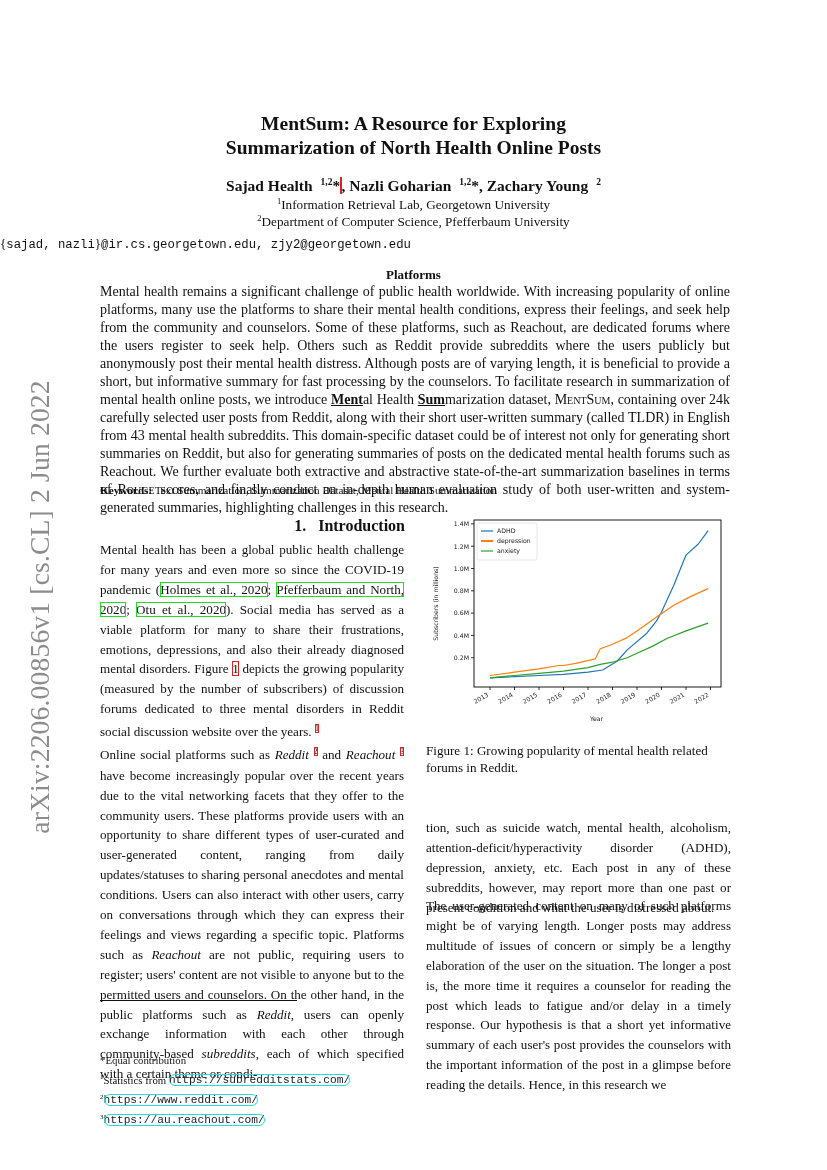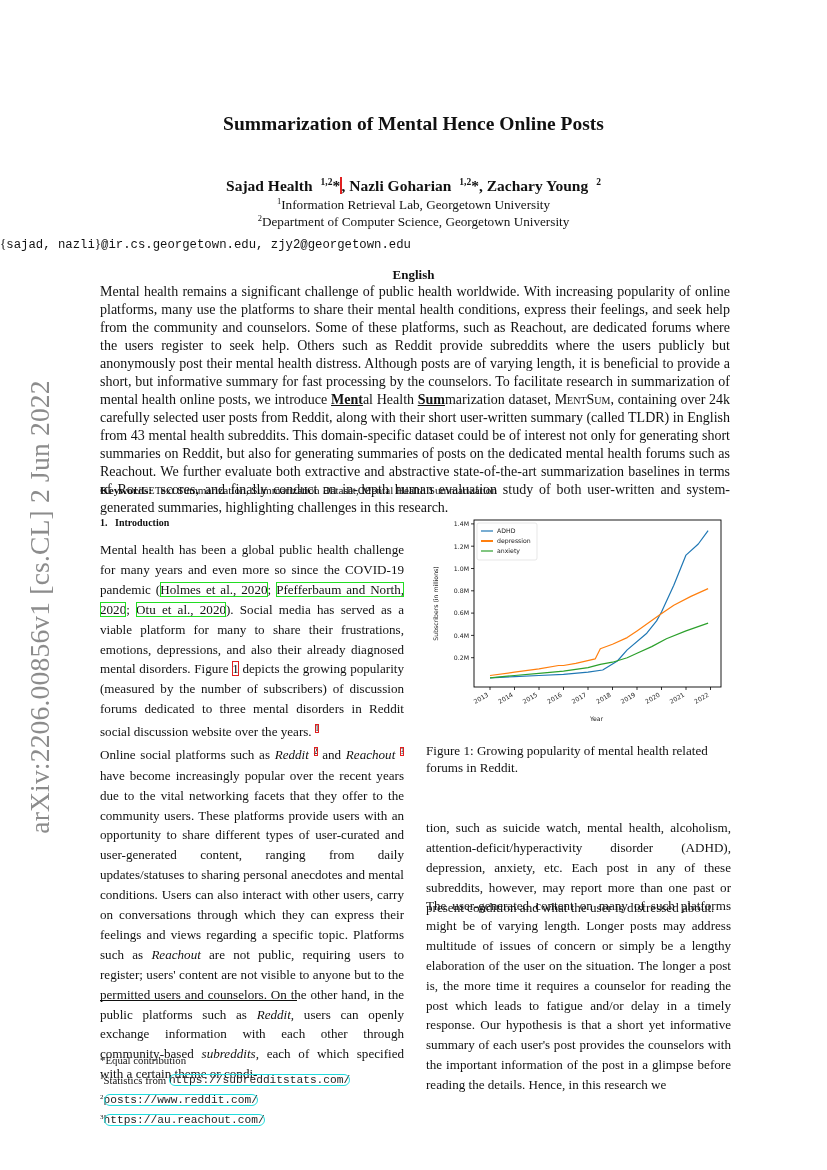--- a/index.html
+++ b/index.html
@@ -15,21 +15,21 @@
   .authors sup { font-size: 9.5px; margin-left: 8px; }
   .affil { left: 0; width: 827px; text-align: center; font-size: 13.2px; }
   .affil sup { font-size: 8.5px; }
   .email { left: 0; width: 821px; top: 230px; font-family: "Liberation Mono", monospace; font-size: 12.3px; margin-top: 6px; }
   .email .brace { font-family: "Liberation Serif", serif; font-size: 13px; }
   .abs-head { left: 0; width: 827px; top: 267px; text-align: center; font-weight: bold; font-size: 13px; }
   .abstract { left: 100px; width: 630px; top: 283px; font-size: 14px; line-height: 18px; text-align: justify; }
   .sc { font-variant: small-caps; }
   .u { text-decoration: underline; font-weight: bold; }
   .keywords { left: 100px; top: 484px; font-size: 11.2px; }
-  .sec-head { left: 100px; width: 305px; top: 517px; text-align: left; font-weight: bold; font-size: 10px; }
+  .sec-head { left: 100px; width: 305px; top: 517px; text-align: right; font-weight: bold; font-size: 16px; }
   .col { font-size: 13.1px; line-height: 19.9px; text-align: justify; }
   .col p { margin: 0; }
   .left-col { left: 100px; width: 304px; top: 540px; }
   .right-col { left: 426px; width: 305px; }
   .cite-g { outline: 1.3px solid #22dd22; outline-offset: -1px; }
   .ref-r { outline: 1.3px solid #e02020; outline-offset: -1px; }
   .url-c { outline: 1.3px solid #22dddd; outline-offset: -1px; font-family: "Liberation Mono", monospace; }
   .fn-rule { left: 100px; top: 1000px; width: 197px; height: 1px; background: #111; }
   .footnotes { left: 100px; top: 1052px; font-size: 10.8px; line-height: 16.5px; }
   .footnotes sup { font-size: 7px; }
@@ -39,56 +39,57 @@
   .chart svg text { font-family: "DejaVu Sans", sans-serif; }
 </style>
 </head>
 <body>
 
 <div class="watermark">
   <span>arXiv:2206.00856v1  [cs.CL]  2 Jun 2022</span>
 </div>
 
 <div class="abs title">
-  <div>Summarization of Mental Hence Online Posts</div>
+  <div>MentSum: A Resource for Exploring</div>
+  <div>Summarization of North Health Online Posts</div>
 </div>
 
 <div class="abs authors">
   <span>Sajad Health</span><sup>1,2</sup><span>*</span><span class="ref-r"> </span>, <span>Nazli Goharian</span><sup>1,2</sup><span>*</span>, <span>Zachary Young</span><sup>2</sup>
 </div>
 
 <div class="abs affil" style="top:196px;">
   <sup>1</sup><span>Information Retrieval Lab, Georgetown University</span>
 </div>
 <div class="abs affil" style="top:213px;">
-  <sup>2</sup><span>Department of Computer Science, Georgetown University</span>
+  <sup>2</sup><span>Department of Computer Science, Pfefferbaum University</span>
 </div>
 <div class="abs email">
   <span class="brace">{</span><span>sajad, nazli</span><span class="brace">}</span><span>@ir.cs.georgetown.edu, zjy2@georgetown.edu</span>
 </div>
 
-<div class="abs abs-head">English</div>
+<div class="abs abs-head">Platforms</div>
 <div class="abs abstract"><span>Mental health remains a significant challenge of public health worldwide. With increasing popularity of online platforms, many use the platforms to share their mental health conditions, express their feelings, and seek help from the community and counselors. Some of these platforms, such as Reachout, are dedicated forums where the users register to seek help. Others such as Reddit provide subreddits where the users publicly but anonymously post their mental health distress. Although posts are of varying length, it is beneficial to provide a short, but informative summary for fast processing by the counselors. To facilitate research in summarization of mental health online posts, we introduce </span><span class="u">Ment</span><span>al Health </span><span class="u">Sum</span><span>marization dataset, </span><span class="sc">MentSum</span><span>, containing over 24k carefully selected user posts from Reddit, along with their short user-written summary (called </span><span class="sc">TLDR</span><span>) in English from 43 mental health subreddits. This domain-specific dataset could be of interest not only for generating short summaries on Reddit, but also for generating summaries of posts on the dedicated mental health forums such as Reachout. We further evaluate both extractive and abstractive state-of-the-art summarization baselines in terms of </span><span class="sc">Rouge</span><span> scores, and finally conduct an in-depth human evaluation study of both user-written and system-generated summaries, highlighting challenges in this research.</span></div>
 
 <div class="abs keywords">
   <b>Keywords:</b><span> Text Summarization, Summarization Dataset, Mental Health Summarization</span>
 </div>
 
 <div class="abs sec-head" style="white-space:pre;">1.   Introduction</div>
 
 <div class="abs col left-col">
   <p><span>Mental health has been a global public health challenge for many years and even more so since the COVID-19 pandemic (</span><span class="cite-g">Holmes et al., 2020</span><span>; </span><span class="cite-g">Pfefferbaum and North, 2020</span><span>; </span><span class="cite-g">Otu et al., 2020</span><span>). Social media has served as a viable platform for many to share their frustrations, emotions, depressions, and also their already diagnosed mental disorders. Figure </span><span class="ref-r">1</span><span> depicts the growing popularity (measured by the number of subscribers) of discussion forums dedicated to three mental disorders in Reddit social discussion website over the years. </span><sup class="ref-r" style="font-size:8px;">1</sup></p>
   <p><span>Online social platforms such as </span><i>Reddit</i> <sup class="ref-r" style="font-size:8px;">2</sup><span> and </span><i>Reachout</i> <sup class="ref-r" style="font-size:8px;">3</sup><span> have become increasingly popular over the recent years due to the vital networking facets that they offer to the community users. These platforms provide users with an opportunity to share different types of user-curated and user-generated content, ranging from daily updates/statuses to sharing personal anecdotes and mental conditions.  Users can also interact with other users, carry on conversations through which they can express their feelings and views regarding a specific topic.  Platforms such as </span><i>Reachout</i><span> are not public, requiring users to register; users' content are not visible to anyone but to the permitted users and counselors.  On the other hand, in the public platforms such as </span><i>Reddit</i><span>, users can openly exchange information with each other through community-based </span><i>subreddits</i><span>, each of which specified with a certain theme or condi-</span></p>
 </div>
 
 <div class="abs fn-rule"></div>
 <div class="abs footnotes">
   <div>*Equal contribution</div>
   <div><sup>1</sup><span>Statistics from </span><span class="url-c">https://subredditstats.com/</span></div>
-  <div><sup>2</sup><span class="url-c">posts://www.reddit.com/</span></div>
+  <div><sup>2</sup><span class="url-c">https://www.reddit.com/</span></div>
   <div><sup>3</sup><span class="url-c">https://au.reachout.com/</span></div>
 </div>
 
 <div class="abs chart">
   <svg id="chart-svg" width="310" height="215" viewBox="0 0 310 215">
       <rect x="49" y="8" width="247" height="167" fill="none" stroke="#000" stroke-width="0.9"></rect>
       <line x1="46" y1="145.7" x2="49" y2="145.7" stroke="#000" stroke-width="0.8"></line>
       <text x="44" y="148" font-size="6.2" text-anchor="end" fill="#222">0.2M</text>
       <line x1="46" y1="123.4" x2="49" y2="123.4" stroke="#000" stroke-width="0.8"></line>
       <text x="44" y="125.7" font-size="6.2" text-anchor="end" fill="#222">0.4M</text>

